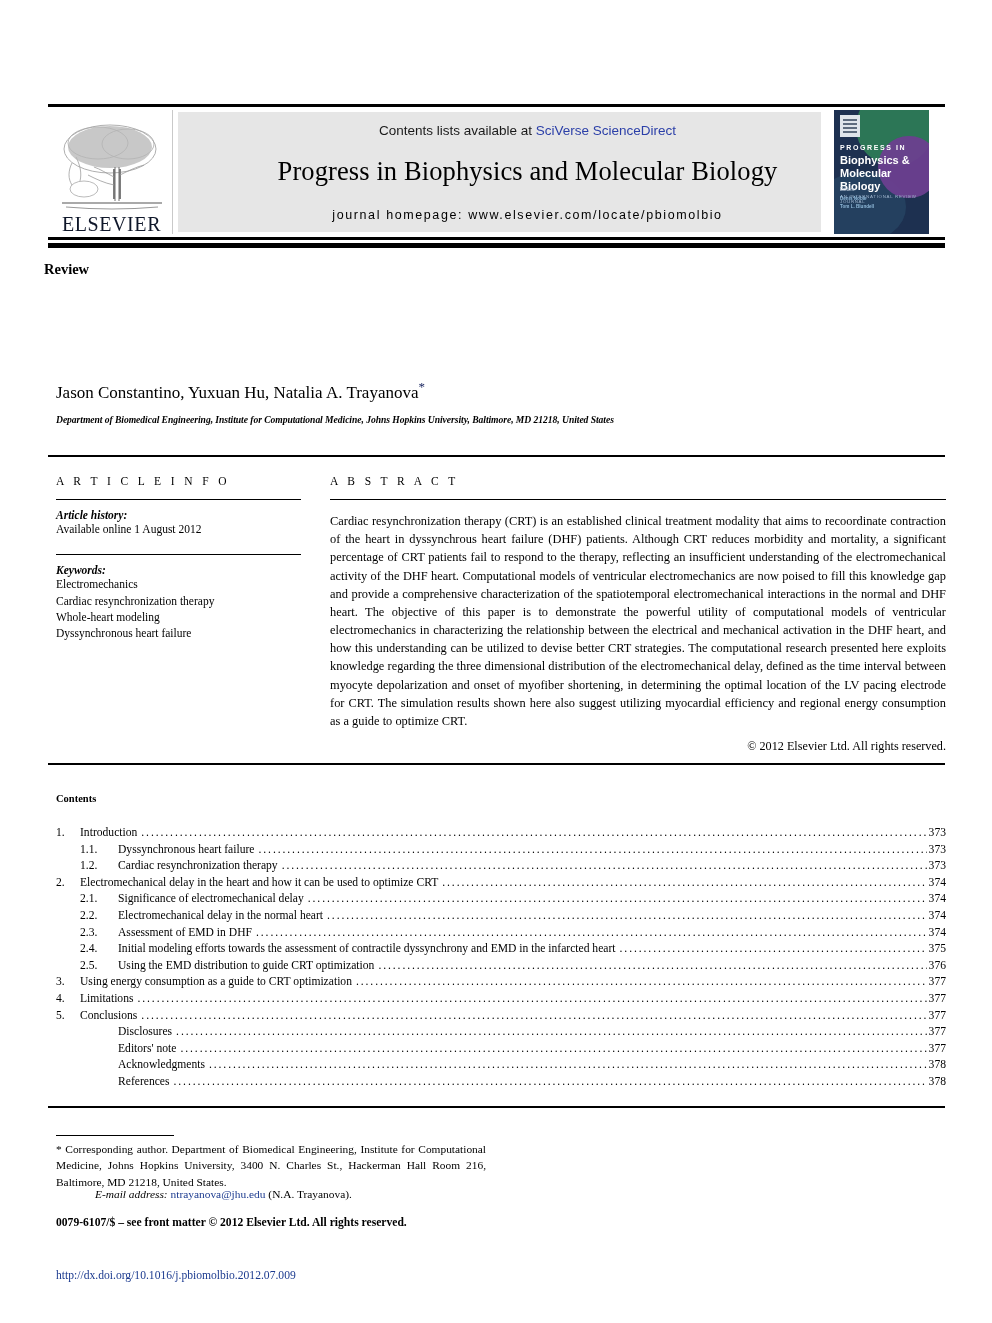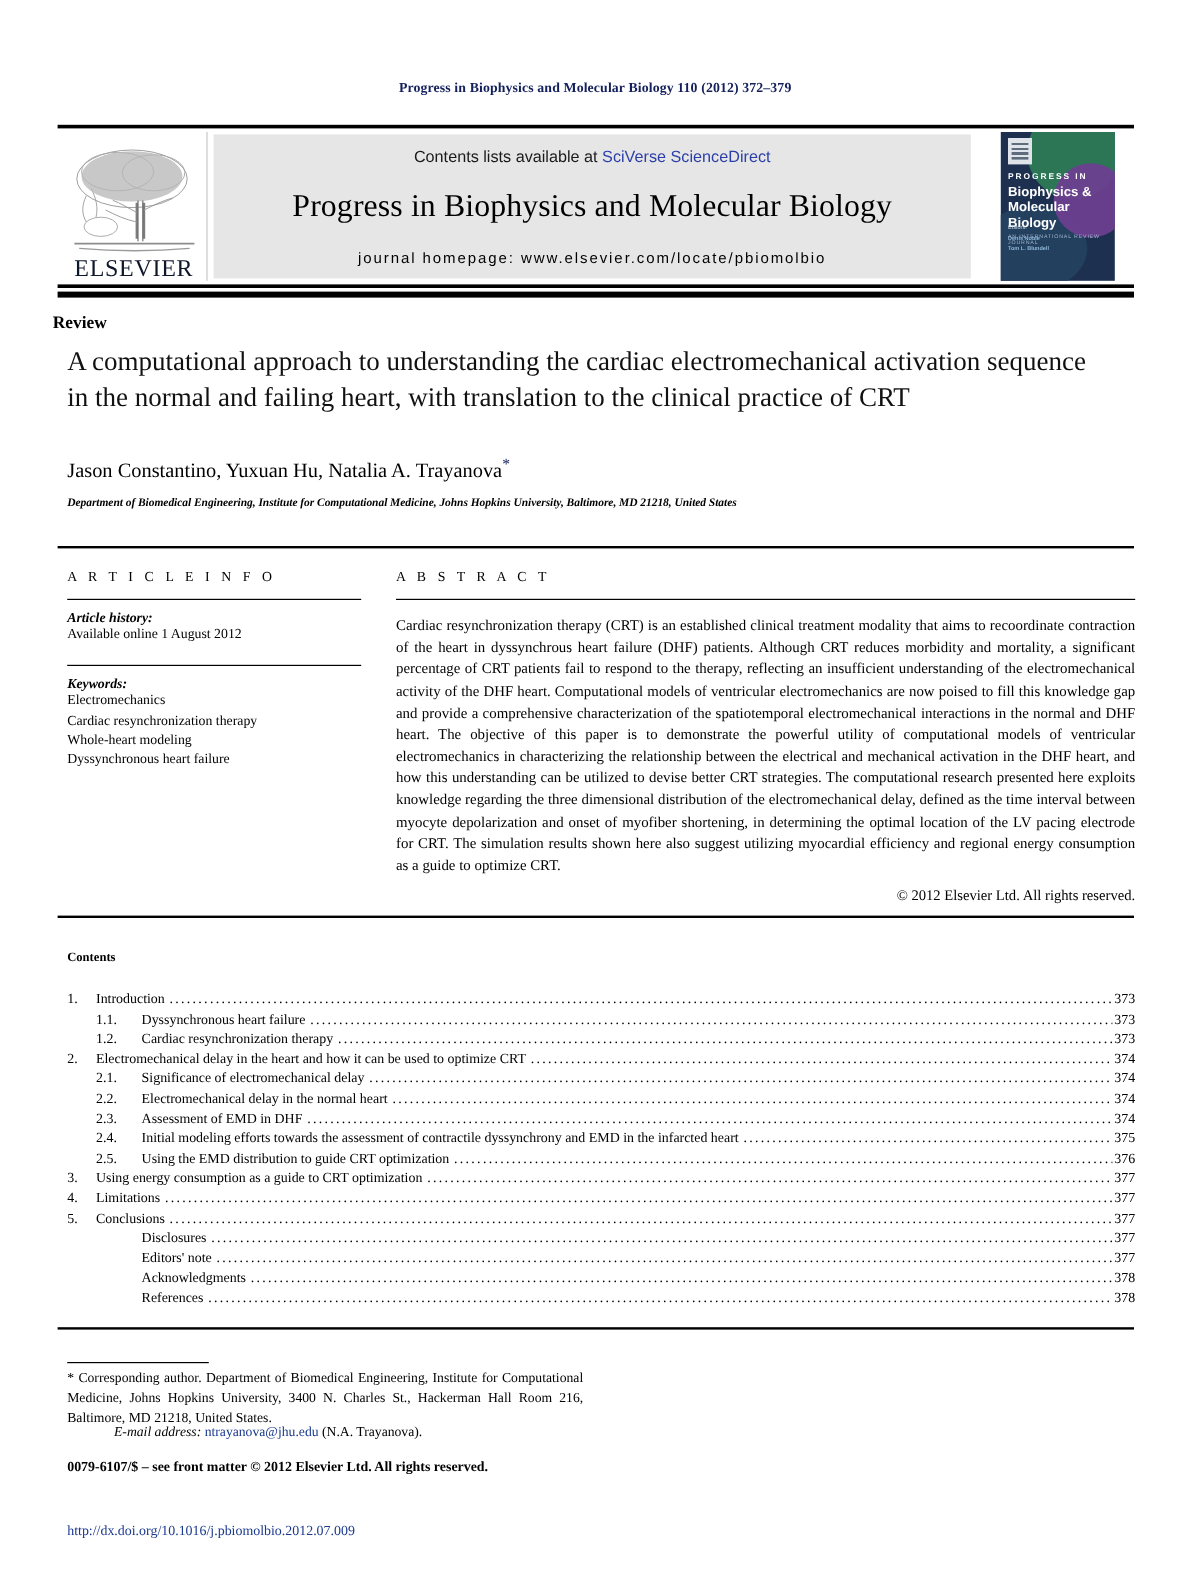--- a/index.html
+++ b/index.html
@@ -85,20 +85,21 @@
   .journal-block {
     position: absolute;
     top: 8px;
     left: 130px;
     width: 631px;
     height: 120px;
     background: #e6e6e6;
     display: flex;
     flex-direction: column;
     align-items: center;
+    padding-left: 34px;
   }
   .contents-line {
     margin-top: 11px;
     font-family: "Liberation Sans", sans-serif;
     font-size: 13.5px;
     color: #1a1a1a;
   }
   .contents-line .sd-link { color: #2b3fa8; }
   .journal-title {
     margin-top: 18px;
@@ -406,21 +407,20 @@
     font-family: "Liberation Serif", serif;
     font-size: 11.6px;
     color: #1b3a8f;
   }
 </style>
 </head>
 <body>
 
 <div class="page">
 
-  <div class="runninghead">Progress in Biophysics and Molecular Biology 110 (2012) 372–379</div>
 
   <div class="masthead">
     <div class="rule-top"></div>
 
     <div class="elsevier-logo">
       <svg width="108" height="96" viewBox="0 0 108 96">
         <g stroke="#8c8c8c" stroke-width="0.8" fill="none">
           <ellipse cx="52" cy="32" rx="46" ry="24" stroke="#9a9a9a"></ellipse>
           <ellipse cx="40" cy="26" rx="30" ry="16" stroke="#a8a8a8"></ellipse>
           <ellipse cx="70" cy="27" rx="26" ry="15" stroke="#a8a8a8"></ellipse>
@@ -471,21 +471,20 @@
           <div><b>Tom L. Blundell</b></div>
         </div>
       </div>
     </div>
 
     <div class="rule-bottom"></div>
   </div>
 
   <div class="thick-rule" style="top:243px;"></div>
   <div class="doctype">Review</div>
-  <div class="article-title">A computational approach to understanding the cardiac electromechanical activation sequence in the normal and failing heart, with translation to the clinical practice of CRT</div>
   <div class="authors">
     <span>Jason Constantino, Yuxuan Hu, Natalia A. Trayanova</span><span class="star">*</span>
   </div>
   <div class="affiliation">Department of Biomedical Engineering, Institute for Computational Medicine, Johns Hopkins University, Baltimore, MD 21218, United States</div>
 
   <div class="sec-rule-a"></div>
 
   <div class="infoblock">
     <div class="caps-head">A R T I C L E   I N F O</div>
     <div class="hairline"></div>

